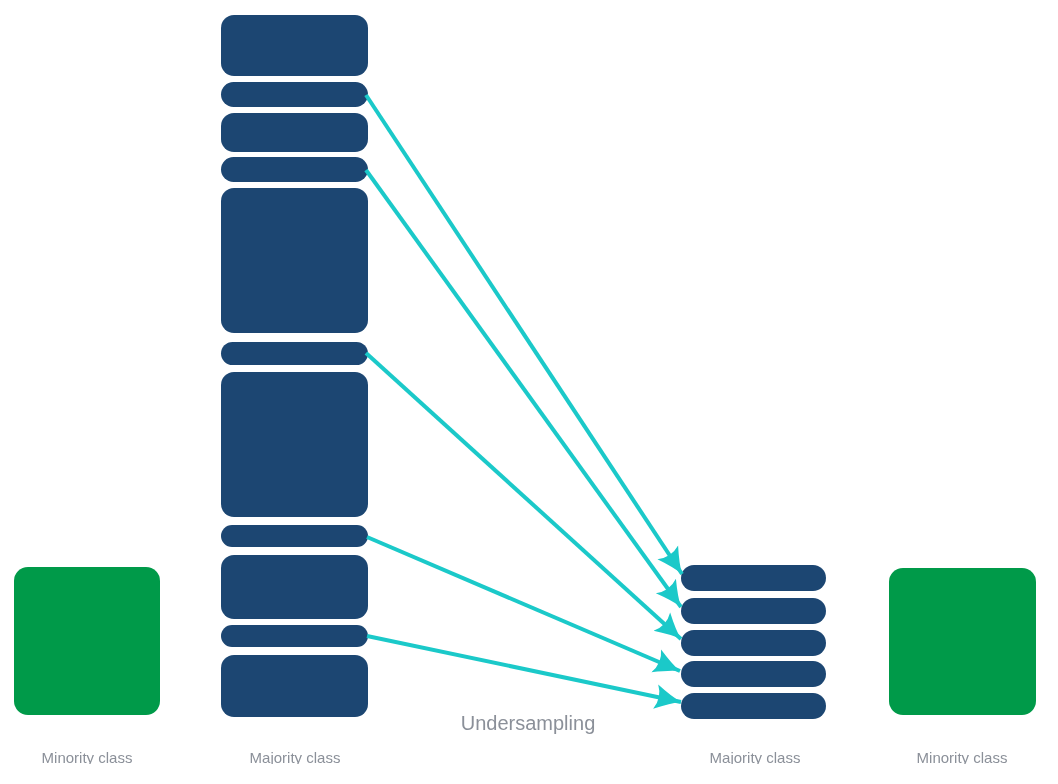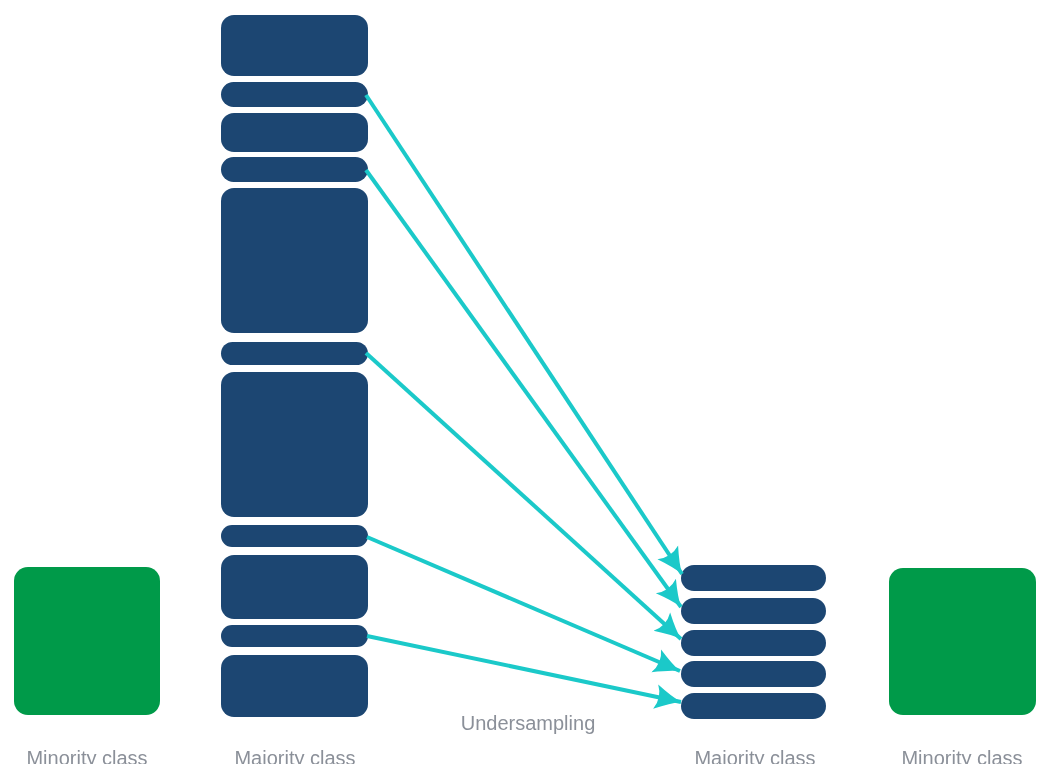--- a/index.html
+++ b/index.html
@@ -29,21 +29,21 @@
   .minority-square {
     position: absolute;
     background: var(--green);
     z-index: 1;
   }
   .class-label {
     position: absolute;
     top: 746px;
     transform: translateX(-50%);
     color: var(--label-gray);
-    font-size: 20px;
+    font-size: 15px;
     line-height: 24px;
     white-space: nowrap;
     z-index: 3;
   }
   .process-label {
     position: absolute;
     top: 711px;
     left: 528px;
     transform: translateX(-50%);
     color: var(--label-gray);

